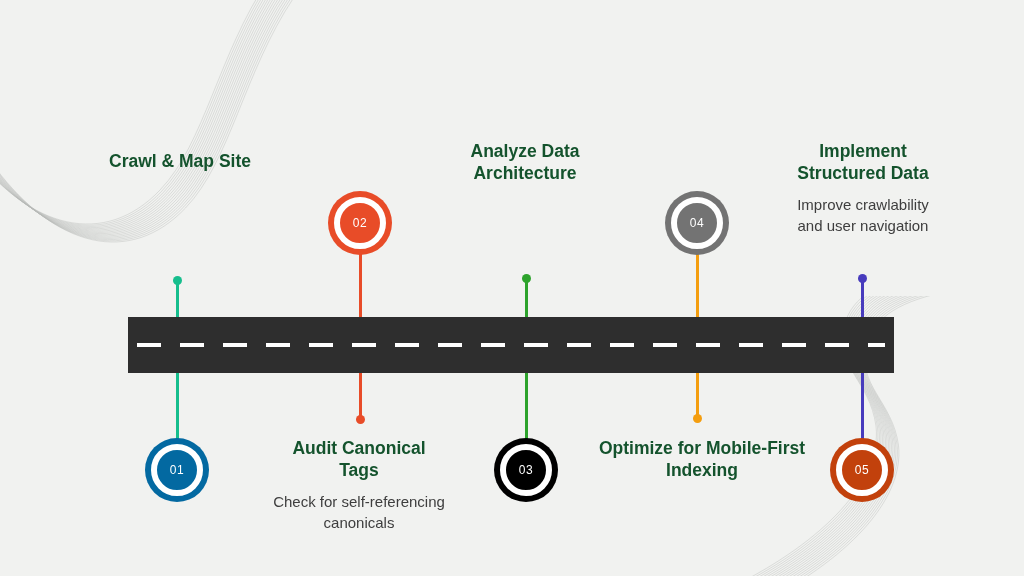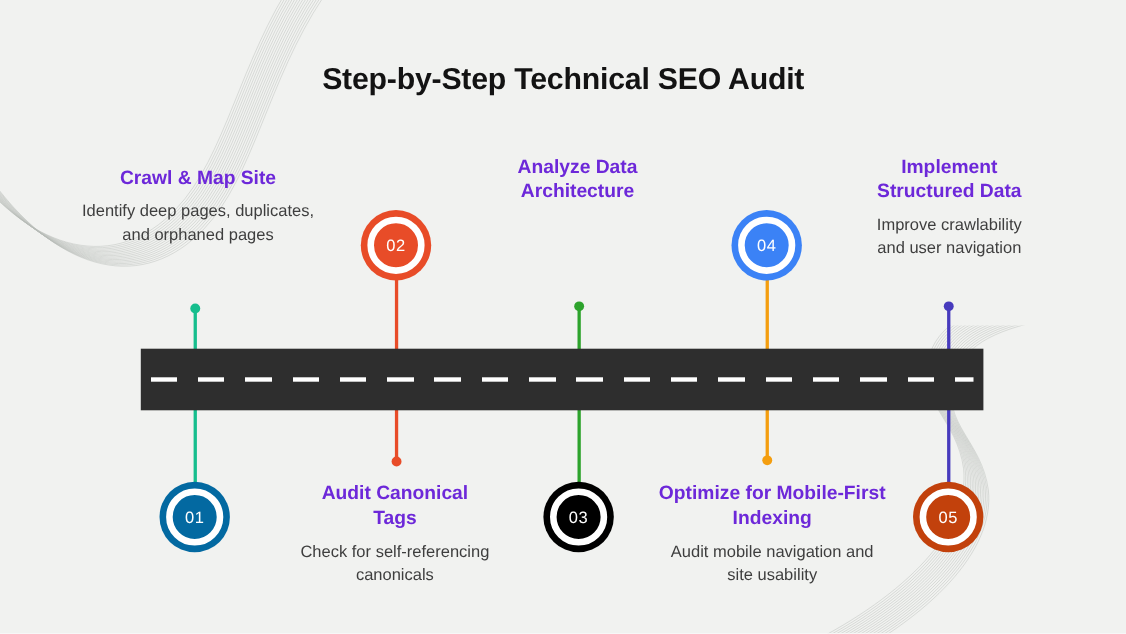--- a/index.html
+++ b/index.html
@@ -16,23 +16,23 @@
   #road{position:absolute;left:128px;top:317px;width:766px;height:56px;z-index:2;}
   #road-dash{position:absolute;left:9px;top:26px;width:748px;height:4px;}
 
   .step{position:absolute;left:0;top:0;width:0;height:0;}
   .line{position:absolute;left:calc(var(--x) - 1.5px);top:var(--line-y);width:3px;height:var(--line-h);z-index:1;}
   .dot{position:absolute;left:calc(var(--x) - 4.5px);top:var(--dot-y);width:9px;height:9px;border-radius:50%;z-index:3;}
   .badge{position:absolute;left:calc(var(--x) - 32px);top:var(--circle-y);width:64px;height:64px;border-radius:50%;
          display:flex;align-items:center;justify-content:center;z-index:3;}
   .ring{width:40px;height:40px;border:6px solid #ffffff;border-radius:50%;
         display:flex;align-items:center;justify-content:center;}
-  .num{color:#ffffff;font-size:15px;letter-spacing:0.5px;}
+  .num{color:#ffffff;font-size:12px;letter-spacing:0.5px;}
   .text{position:absolute;left:var(--tx);top:var(--ty);width:var(--tw);text-align:center;z-index:3;}
-  .text h3{margin:0 0 9px 0;font-size:17.5px;line-height:1.28;font-weight:700;color:#6d28d9;}
+  .text h3{margin:0 0 9px 0;font-size:17.5px;line-height:1.28;font-weight:700;color:#14532d;}
   .text p{margin:0;font-size:15px;line-height:1.42;color:#3e3e3e;}
 
   .step-1{--x:177px;--circle-y:438px;--line-y:280px;--line-h:161px;--dot-y:276px;--tx:70px;--ty:150px;--tw:220px;}
   .step-2{--x:360px;--circle-y:191px;--line-y:228px;--line-h:192px;--dot-y:415px;--tx:273px;--ty:437px;--tw:172px;}
   .step-3{--x:526px;--circle-y:438px;--line-y:278px;--line-h:163px;--dot-y:274px;--tx:435px;--ty:140px;--tw:180px;}
   .step-4{--x:697px;--circle-y:191px;--line-y:228px;--line-h:191px;--dot-y:414px;--tx:597px;--ty:437px;--tw:210px;}
   .step-5{--x:862px;--circle-y:438px;--line-y:278px;--line-h:163px;--dot-y:274px;--tx:783px;--ty:140px;--tw:160px;}
 </style>
 </head>
 <body>
@@ -69,38 +69,36 @@
       <path d="M40,290 C130,245 188,185 182,130 C176,85 140,70 150,30 C158,0 185,-15 235,-25" fill="none" stroke="#b6bab6" stroke-width="0.8" opacity="0.5" transform="translate(12,10.4)"></path>
       <path d="M40,290 C130,245 188,185 182,130 C176,85 140,70 150,30 C158,0 185,-15 235,-25" fill="none" stroke="#b6bab6" stroke-width="0.8" opacity="0.5" transform="translate(13.5,11.700000000000001)"></path>
       <path d="M40,290 C130,245 188,185 182,130 C176,85 140,70 150,30 C158,0 185,-15 235,-25" fill="none" stroke="#b6bab6" stroke-width="0.8" opacity="0.5" transform="translate(15,13)"></path>
       <path d="M40,290 C130,245 188,185 182,130 C176,85 140,70 150,30 C158,0 185,-15 235,-25" fill="none" stroke="#b6bab6" stroke-width="0.8" opacity="0.5" transform="translate(16.5,14.3)"></path>
       <path d="M40,290 C130,245 188,185 182,130 C176,85 140,70 150,30 C158,0 185,-15 235,-25" fill="none" stroke="#b6bab6" stroke-width="0.8" opacity="0.5" transform="translate(18,15.600000000000001)"></path>
       <path d="M40,290 C130,245 188,185 182,130 C176,85 140,70 150,30 C158,0 185,-15 235,-25" fill="none" stroke="#b6bab6" stroke-width="0.8" opacity="0.5" transform="translate(19.5,16.900000000000002)"></path>
       <path d="M40,290 C130,245 188,185 182,130 C176,85 140,70 150,30 C158,0 185,-15 235,-25" fill="none" stroke="#b6bab6" stroke-width="0.8" opacity="0.5" transform="translate(21,18.2)"></path>
       <path d="M40,290 C130,245 188,185 182,130 C176,85 140,70 150,30 C158,0 185,-15 235,-25" fill="none" stroke="#b6bab6" stroke-width="0.8" opacity="0.5" transform="translate(22.5,19.5)"></path>
     </svg>
 
-  <h1 id="title">Step-by-Step Technical SEO Audit</h1>
 
   <div id="road" style="background: rgb(46, 46, 46);">
     <div id="road-dash" style="background: repeating-linear-gradient(90deg, rgb(255, 255, 255) 0px, rgb(255, 255, 255) 24px, transparent 24px, transparent 43px);"></div>
   </div>
 
   <div id="steps-root">
     <div class="step step-1 circle-below-road">
       <div class="line" style="background: rgb(22, 190, 141);"></div>
       <div class="dot" style="background: rgb(22, 190, 141);"></div>
       <div class="badge" style="background: #0369a1;">
         <div class="ring">
           <span class="num">01</span>
         </div>
       </div>
       <div class="text">
         <h3>Crawl &amp; Map Site</h3>
-        <p>Identify deep pages, duplicates, and orphaned pages</p>
       </div>
     </div>
 
     <div class="step step-2 circle-above-road">
       <div class="line" style="background: rgb(232, 76, 40);"></div>
       <div class="dot" style="background: rgb(232, 76, 40);"></div>
       <div class="badge" style="background: rgb(232, 76, 40);">
         <div class="ring">
           <span class="num">02</span>
         </div>
@@ -120,28 +118,27 @@
         </div>
       </div>
       <div class="text">
         <h3>Analyze Data Architecture</h3>
       </div>
     </div>
 
     <div class="step step-4 circle-above-road">
       <div class="line" style="background: rgb(244, 158, 15);"></div>
       <div class="dot" style="background: rgb(244, 158, 15);"></div>
-      <div class="badge" style="background: #3b82f6;">
+      <div class="badge" style="background: #737373;">
         <div class="ring">
           <span class="num">04</span>
         </div>
       </div>
       <div class="text">
         <h3>Optimize for Mobile-First Indexing</h3>
-        <p>Audit mobile navigation and site usability</p>
       </div>
     </div>
 
     <div class="step step-5 circle-below-road">
       <div class="line" style="background: rgb(71, 59, 189);"></div>
       <div class="dot" style="background: rgb(71, 59, 189);"></div>
       <div class="badge" style="background: #c2410c;">
         <div class="ring">
           <span class="num">05</span>
         </div>

